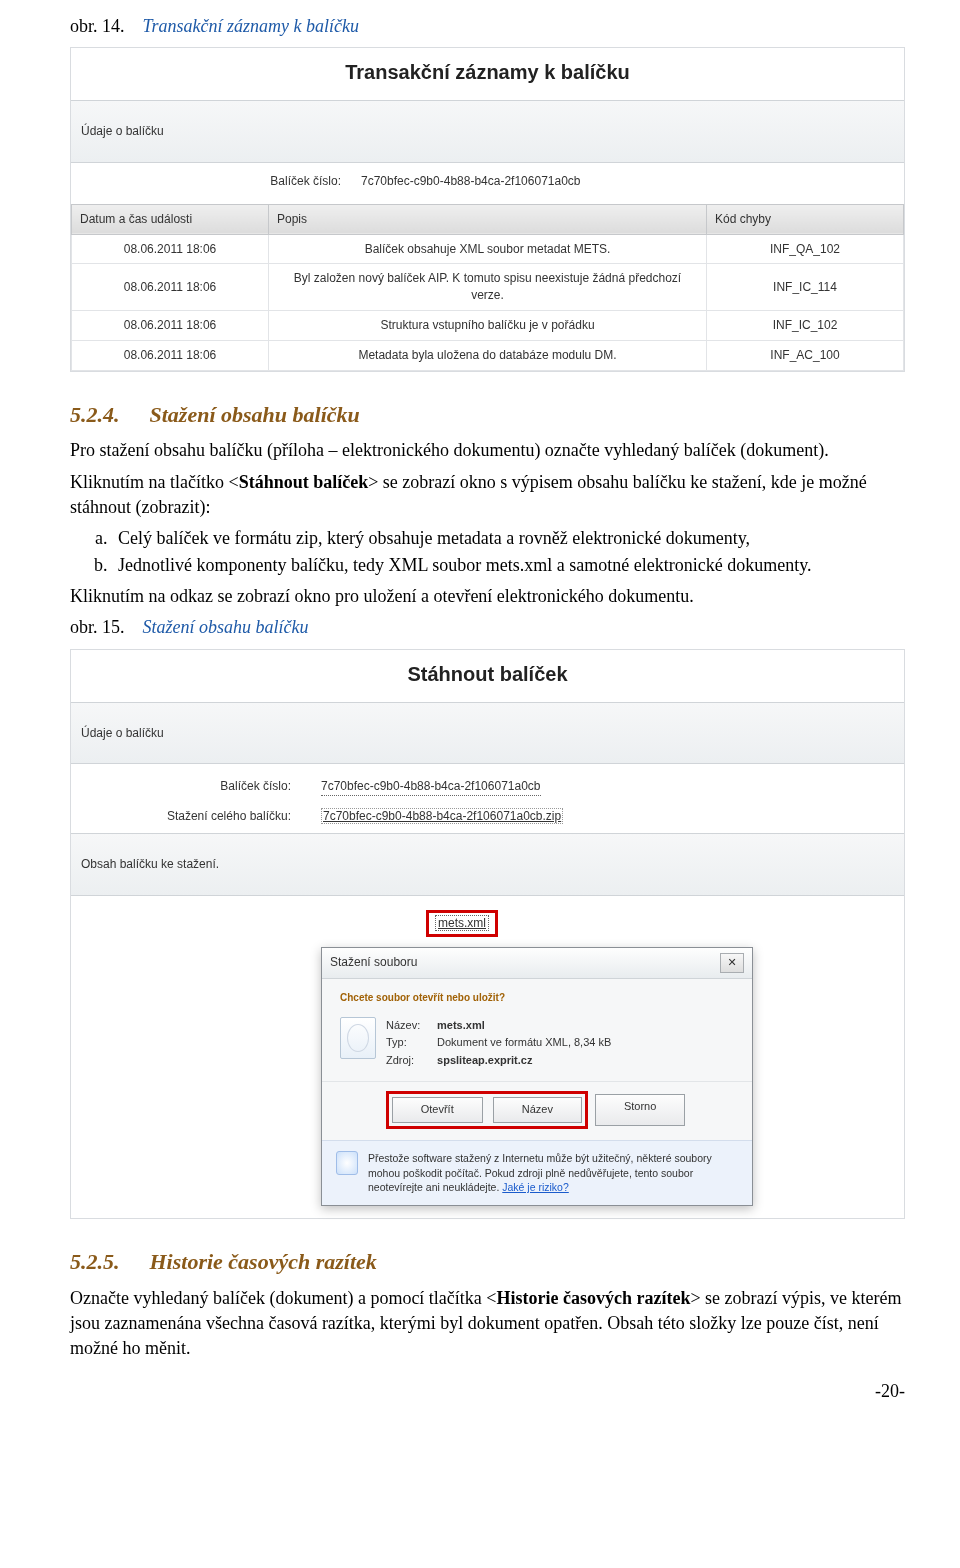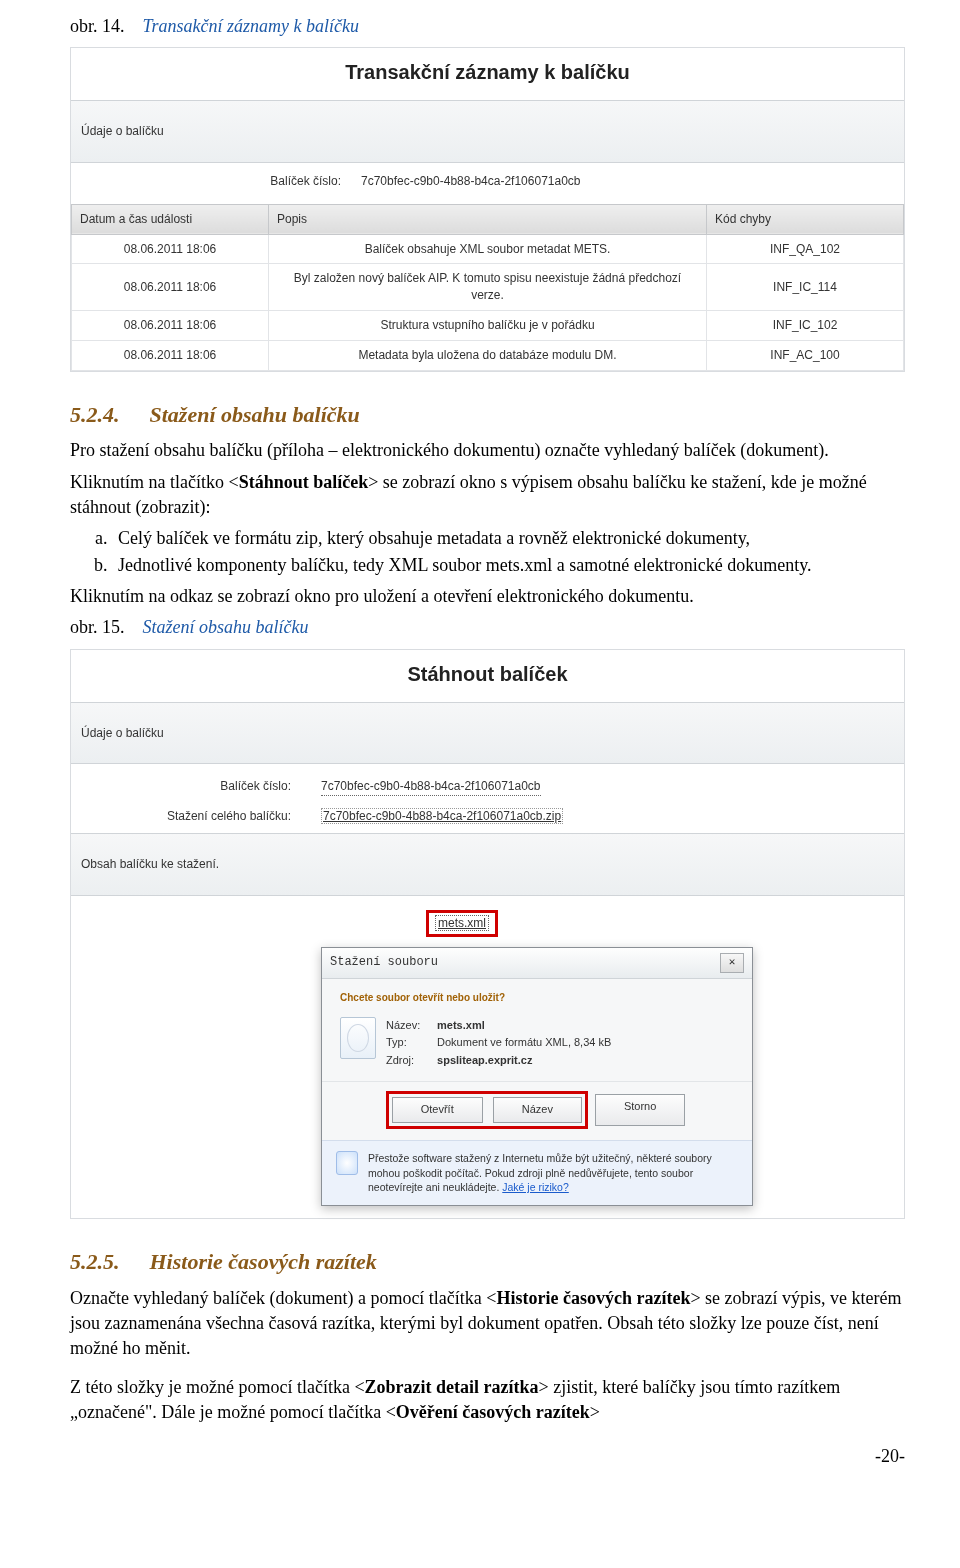--- a/index.html
+++ b/index.html
@@ -152,21 +152,20 @@
     box-shadow: 0 3px 10px rgba(0,0,0,.25);
   }
   .dlg .titlebar {
     display: flex;
     justify-content: space-between;
     align-items: center;
     background: linear-gradient(#fefefe, #e8ecef);
     border-bottom: 1px solid #cfd4d8;
     padding: 5px 8px;
     font-size: 12px;
-    font-family: Liberation Mono, monospace;
   }
   .dlg .close {
     width: 22px;
     height: 18px;
     background: linear-gradient(#f7f7f7, #dedede);
     border: 1px solid #a9adb1;
     text-align: center;
     font-size: 11px;
     line-height: 16px;
     cursor: default;
@@ -358,18 +357,15 @@
     <div style="height:12px"></div>
   </div>
 
   <div class="headrow">
     <span class="secnum">5.2.5.</span>
     <span class="sectitle">Historie časových razítek</span>
   </div>
   <p class="body">
     <span>Označte vyhledaný balíček (dokument) a pomocí tlačítka &lt;</span><b>Historie časových razítek</b><span>&gt; se zobrazí výpis, ve kterém jsou zaznamenána všechna časová razítka, kterými byl dokument opatřen. Obsah této složky lze pouze číst, není možné ho měnit.</span>
   </p>
-  <p class="body" style="margin-top:14px">
-    <span>Z této složky je možné pomocí tlačítka &lt;</span><b>Zobrazit detail razítka</b><span>&gt; zjistit, které balíčky jsou tímto razítkem „označené". Dále je možné pomocí tlačítka &lt;</span><b>Ověření časových razítek</b><span>&gt;</span>
-  </p>
 
   <div class="pgnum">-20-</div>
 </div>
 
 </body></html>

